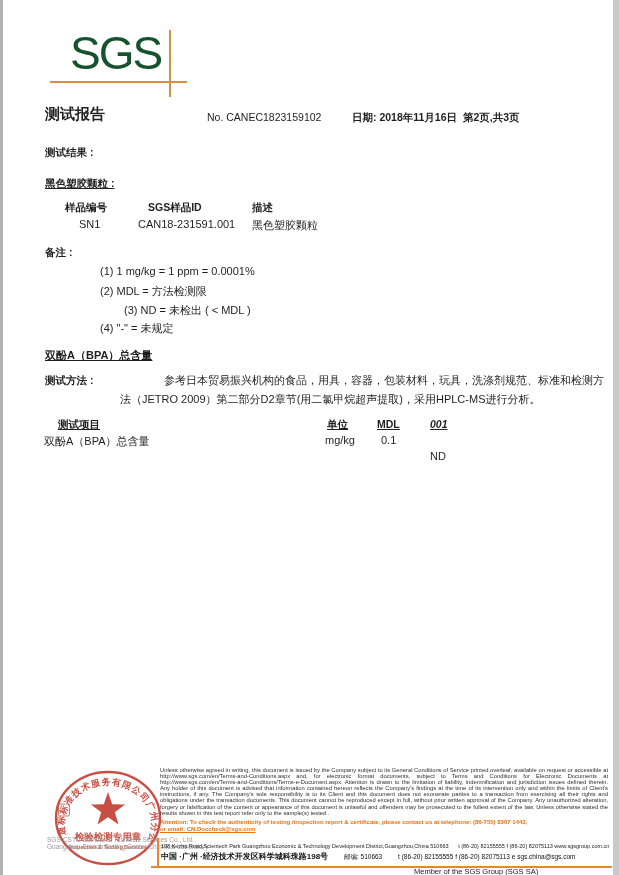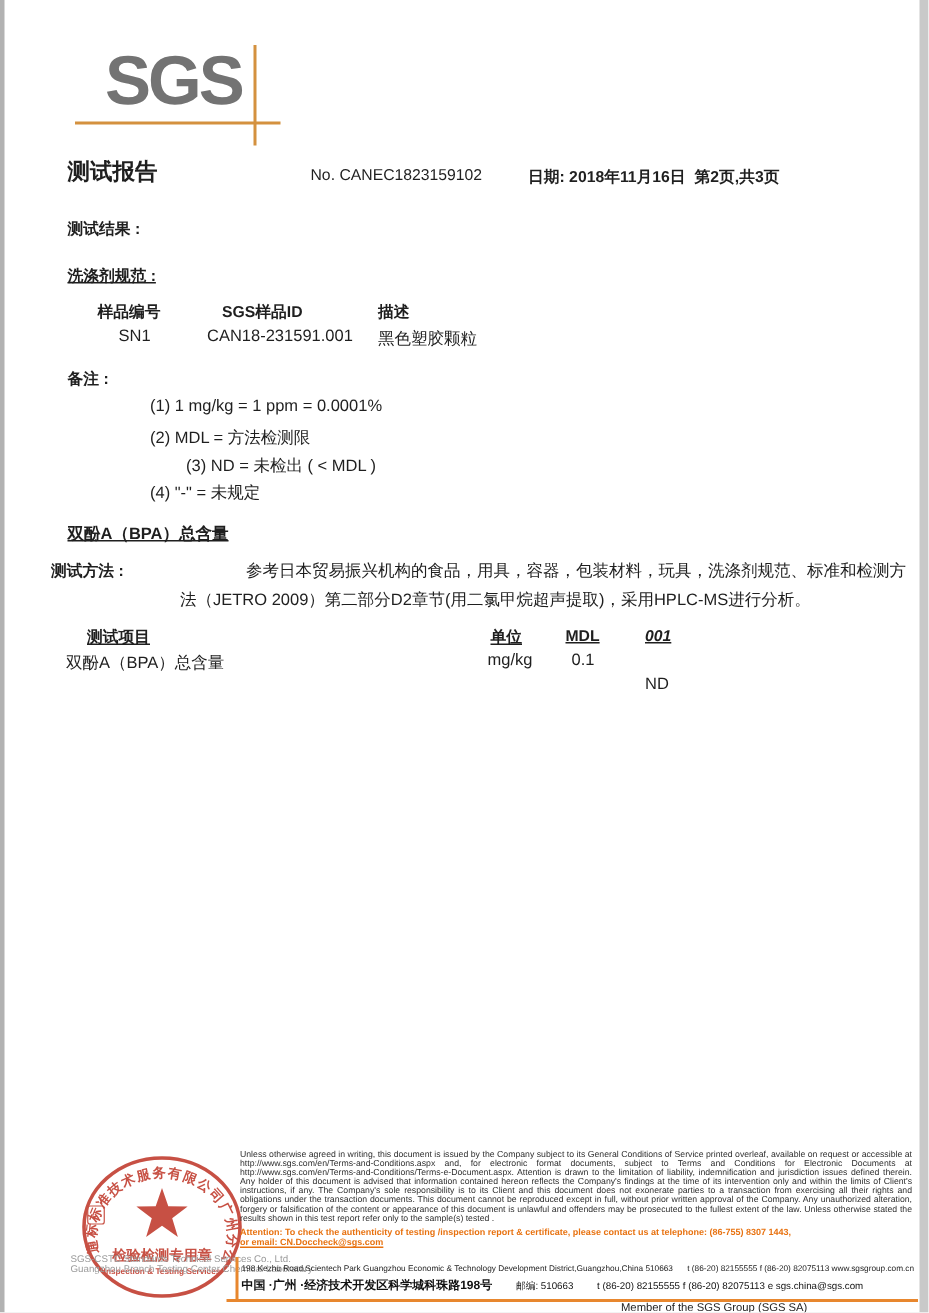--- a/index.html
+++ b/index.html
@@ -6,21 +6,21 @@
   #page{
     position:relative;width:619px;height:875px;background:#ffffff;
     font-family:"Liberation Sans","DejaVu Sans",sans-serif;color:#1f1f1f;
     overflow:hidden;margin:0 auto;
   }
   .abs{position:absolute;white-space:nowrap;}
   .edge-l{left:0;top:0;width:3px;height:875px;background:#b2b2b2;}
   .edge-r{left:613px;top:0;width:6px;height:875px;background:#c9c9c9;}
 
   
-  .sgs-text{left:70px;top:30px;font-size:46px;font-weight:700;color:#737373;letter-spacing:-2px;line-height:1;}
+  .sgs-text{left:70px;top:30px;font-size:46px;font-weight:400;color:#14532d;letter-spacing:-2px;line-height:1;}
   .cross-h{left:50px;top:81px;width:137px;height:2px;background:#d4913f;}
   .cross-v{left:169px;top:30px;width:2px;height:67px;background:#d4913f;}
 
   
   .title{left:45px;top:105px;font-size:15px;font-weight:700;}
   .repno{left:207px;top:111px;font-size:10.5px;font-weight:400;}
   .hdate{left:352px;top:111px;font-size:10.5px;font-weight:600;}
   .hpage{left:463px;top:111px;font-size:10.5px;font-weight:600;}
 
   .lbl{font-size:10.5px;font-weight:700;}
@@ -32,21 +32,21 @@
 
   
   .st-h1{left:65px;top:201px;} .st-h2{left:148px;top:201px;} .st-h3{left:252px;top:201px;}
   .st-r1{left:79px;top:218px;} .st-r2{left:138px;top:218px;} .st-r3{left:252px;top:218px;}
 
   .remarks-lbl{left:45px;top:246px;}
   .rm1{left:100px;top:265px;} .rm2{left:100px;top:284px;}
   .rm3{left:100px;top:303px;margin-left:24px;} .rm4{left:100px;top:321px;}
 
   .bpa-h{left:45px;top:348px;font-size:11px;font-weight:700;text-decoration:underline;}
-  .method-lbl{left:34px;top:374px;}
+  .method-lbl{left:45px;top:374px;}
   .m-l1{left:120px;top:373px;margin-left:44px;} .m-l2{left:120px;top:392px;}
 
   
   .rt-item-h{left:58px;top:418px;}
   .rt-unit-h{left:327px;top:418px;}
   .rt-mdl-h{left:377px;top:418px;}
   .rt-smp-h{left:430px;top:418px;font-style:italic;}
   .rt-item{left:44px;top:434px;}
   .rt-unit{left:325px;top:434px;}
   .rt-mdl{left:381px;top:434px;}
@@ -81,21 +81,21 @@
   <div class="abs sgs-text">SGS</div>
   <div class="abs cross-h"></div>
   <div class="abs cross-v"></div>
 
   <div class="abs title">测试报告</div>
   <div class="abs repno">No. CANEC1823159102</div>
   <div class="abs hdate">日期: 2018年11月16日</div>
   <div class="abs hpage">第2页,共3页</div>
 
   <div class="abs lbl results-lbl">测试结果 :</div>
-  <div class="abs lbl u sampledesc-lbl">洗涤剂规范 :</div>
+  <div class="abs lbl u sampledesc-lbl">黑色塑胶颗粒 :</div>
 
   <div class="abs lbl st-h1">样品编号</div>
   <div class="abs lbl st-h2">SGS样品ID</div>
   <div class="abs lbl st-h3">描述</div>
   <div class="abs body-txt st-r1">SN1</div>
   <div class="abs body-txt st-r2">CAN18-231591.001</div>
   <div class="abs body-txt st-r3">黑色塑胶颗粒</div>
 
   <div class="abs lbl remarks-lbl">备注 :</div>
   <div class="abs body-txt rm1">(1) 1 mg/kg = 1 ppm = 0.0001%</div>

